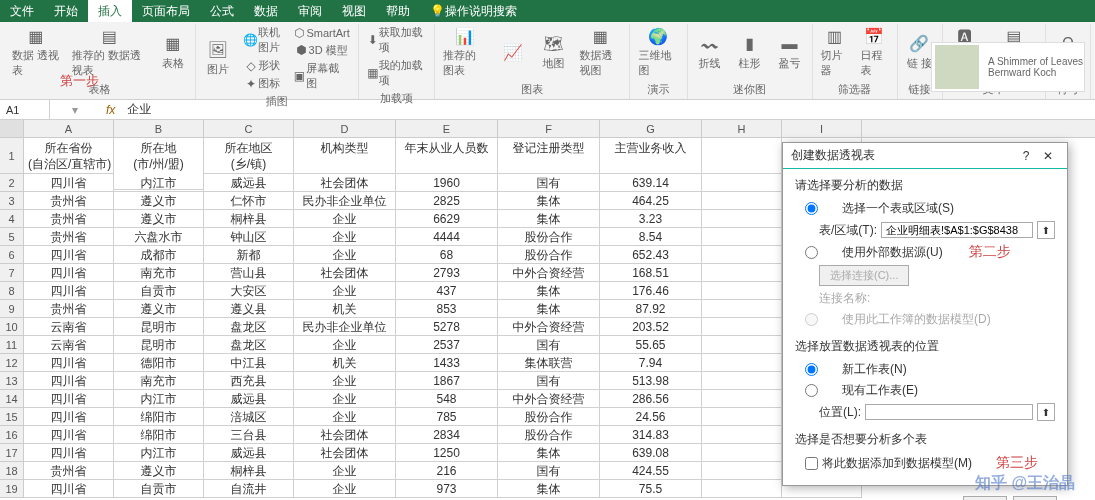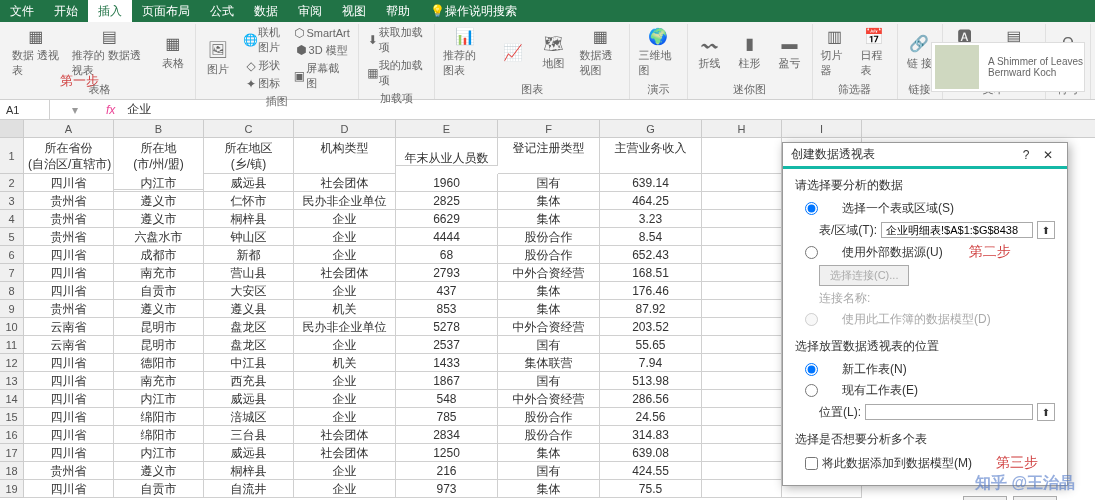--- a/index.html
+++ b/index.html
@@ -14,34 +14,34 @@
 .rbtn { display:flex; flex-direction:column; align-items:center; justify-content:center; padding:2px 4px; min-width:30px; color:#666; }
 .rbtn .ico { width:20px; height:20px; display:flex; align-items:center; justify-content:center; font-size:16px; }
 .rbtn .lbl { font-size:11px; margin-top:2px; }
 .rbtn.big { min-width:36px; }
 .rbtn.small { min-width:auto; flex-direction:row; font-size:11px; padding:1px 4px; }
 .rbtn.small .ico { width:14px; height:14px; font-size:12px; }
 .grplabel { font-size:11px; color:#666; padding:2px 0; text-align:center; }
 .step1 { color:#d04040; font-size:13px; position:absolute; top:72px; left:60px; }
 .formulabar { height:20px; background:#fff; border-bottom:1px solid #d0d0d0; display:flex; align-items:center; }
 .namebox { width:50px; height:100%; border-right:1px solid #d0d0d0; display:flex; align-items:center; padding:0 6px; font-size:11px; }
-.fx { padding:0 6px; font-style:italic; color:#ec4899;text-align:center; }
+.fx { padding:0 6px; font-style:italic; color:#a16207;text-align:center; }
 .fxinput { flex:1; padding:0 6px; font-size:12px; }
 .grid-wrap { position:relative; }
 .colhdrs { display:flex; height:18px; background:#f0f0f0; border-bottom:1px solid #ccc; }
 .rowsel { width:24px; border-right:1px solid #ccc; background:#e0e0e0; }
 .ch { border-right:1px solid #ccc; text-align:center; font-size:11px; color:#555; line-height:18px; }
 .grid { }
 .row { display:flex; height:18px; }
 .rh { width:24px; border-right:1px solid #ccc; border-bottom:1px solid #ccc; background:#f0f0f0; text-align:center; font-size:11px; color:#555; line-height:18px; }
 .cell { border-right:1px solid #d0d0d0; border-bottom:1px solid #d0d0d0; padding:0 4px; font-size:12px; line-height:18px; text-align:center; overflow:hidden; white-space:nowrap; }
 .header-row .cell { font-weight:normal; }
 .cA{width:90px}.cB{width:90px}.cC{width:90px}.cD{width:102px}.cE{width:102px}.cF{width:102px}.cG{width:102px}.cH{width:80px}.cI{width:80px}
 .dialog { position:absolute; top:142px; left:782px; width:286px; height:344px; background:#fff; border:1px solid #999; box-shadow:2px 2px 10px rgba(0,0,0,0.3); font-size:12px; }
-.dlg-title { height:26px; display:flex; align-items:center; padding:0 8px; border-bottom:3px solid #14b8a6; }
+.dlg-title { height:26px; display:flex; align-items:center; padding:0 8px; border-bottom:1px solid #14b8a6; }
 .dlg-title .t { flex:1; }
 .dlg-title .q,.dlg-title .x { width:22px; text-align:center; cursor:pointer; }
 .dlg-body { padding:8px 12px; }
 .dlg-section { margin-bottom:10px; }
 .dlg-label { margin-bottom:6px; }
 .radio-row { display:flex; align-items:center; gap:20px; margin:4px 0 4px 10px; }
 .radio-row input[type=radio]{margin-right:4px}
 .field-row { display:flex; align-items:center; margin:4px 0 4px 24px; gap:4px; }
 .field-row input[type=text]{ flex:1; border:1px solid #aaa; padding:1px 4px; font-size:11px; }
 .ref-btn { width:18px; height:18px; border:1px solid #aaa; display:flex; align-items:center; justify-content:center; font-size:10px; }
@@ -262,21 +262,21 @@
     <div class="ch cH">H</div>
     <div class="ch cI">I</div>
   </div>
   <div class="grid" id="grid">
       <div class="row header-row" style="height: 36px;">
         <div class="rh" style="height: 36px; line-height: 36px;">1</div>
         <div class="cell cA" style="height: 36px; line-height: 16px; padding-top: 2px;">所在省份<br>(自治区/直辖市)</div>
         <div class="cell cB" style="height: 52px; line-height: 16px; padding-top: 2px;">所在地<br>(市/州/盟)</div>
         <div class="cell cC" style="height: 36px; line-height: 16px; padding-top: 2px;">所在地区<br>(乡/镇)</div>
         <div class="cell cD" style="height: 36px; line-height: 16px; padding-top: 2px;">机构类型</div>
-        <div class="cell cE" style="height: 28px; line-height: 16px; padding-top: 12px;">年末从业人员数</div>
+        <div class="cell cE" style="height: 36px; line-height: 16px; padding-top: 2px;">年末从业人员数</div>
         <div class="cell cF" style="height: 36px; line-height: 16px; padding-top: 2px;">登记注册类型</div>
         <div class="cell cG" style="height: 36px; line-height: 16px; padding-top: 2px;">主营业务收入</div>
         <div class="cell cH" style="height: 36px; line-height: 16px; padding-top: 2px;"></div>
         <div class="cell cI" style="height: 36px; line-height: 16px; padding-top: 2px;"></div>
       </div>
       <div class="row">
         <div class="rh">2</div>
         <div class="cell cA">四川省</div>
         <div class="cell cB">内江市</div>
         <div class="cell cC">威远县</div>

